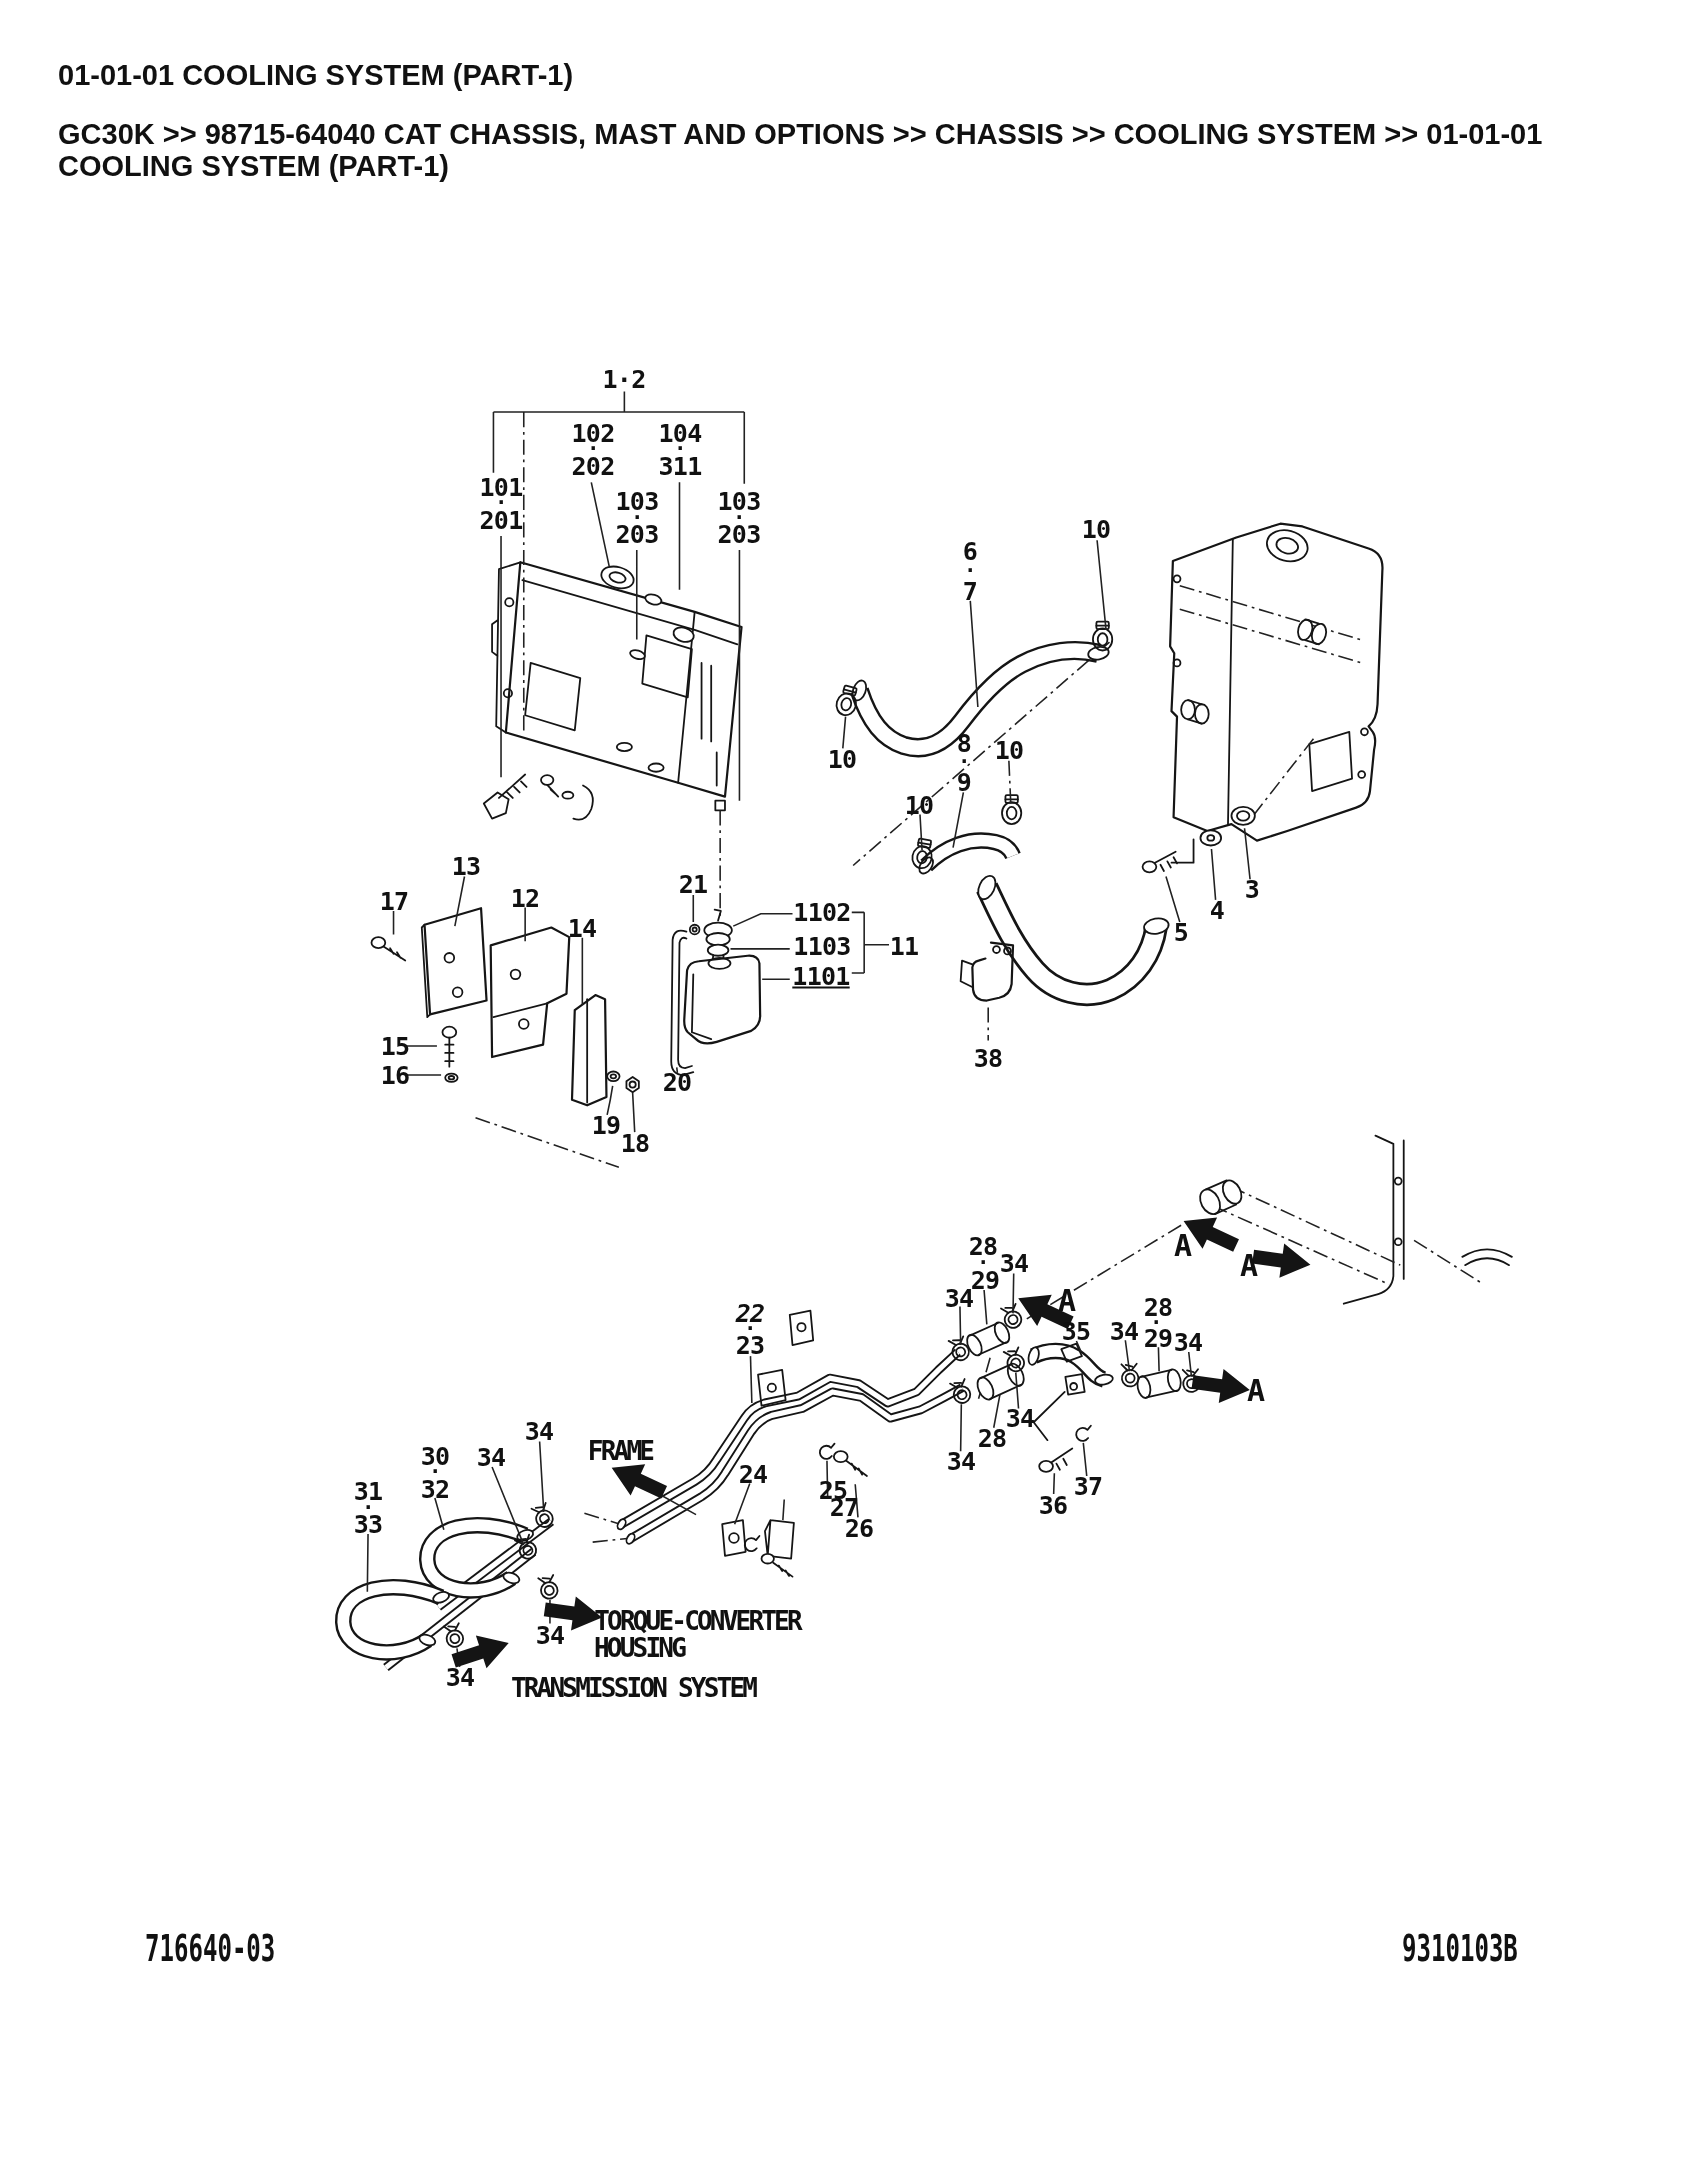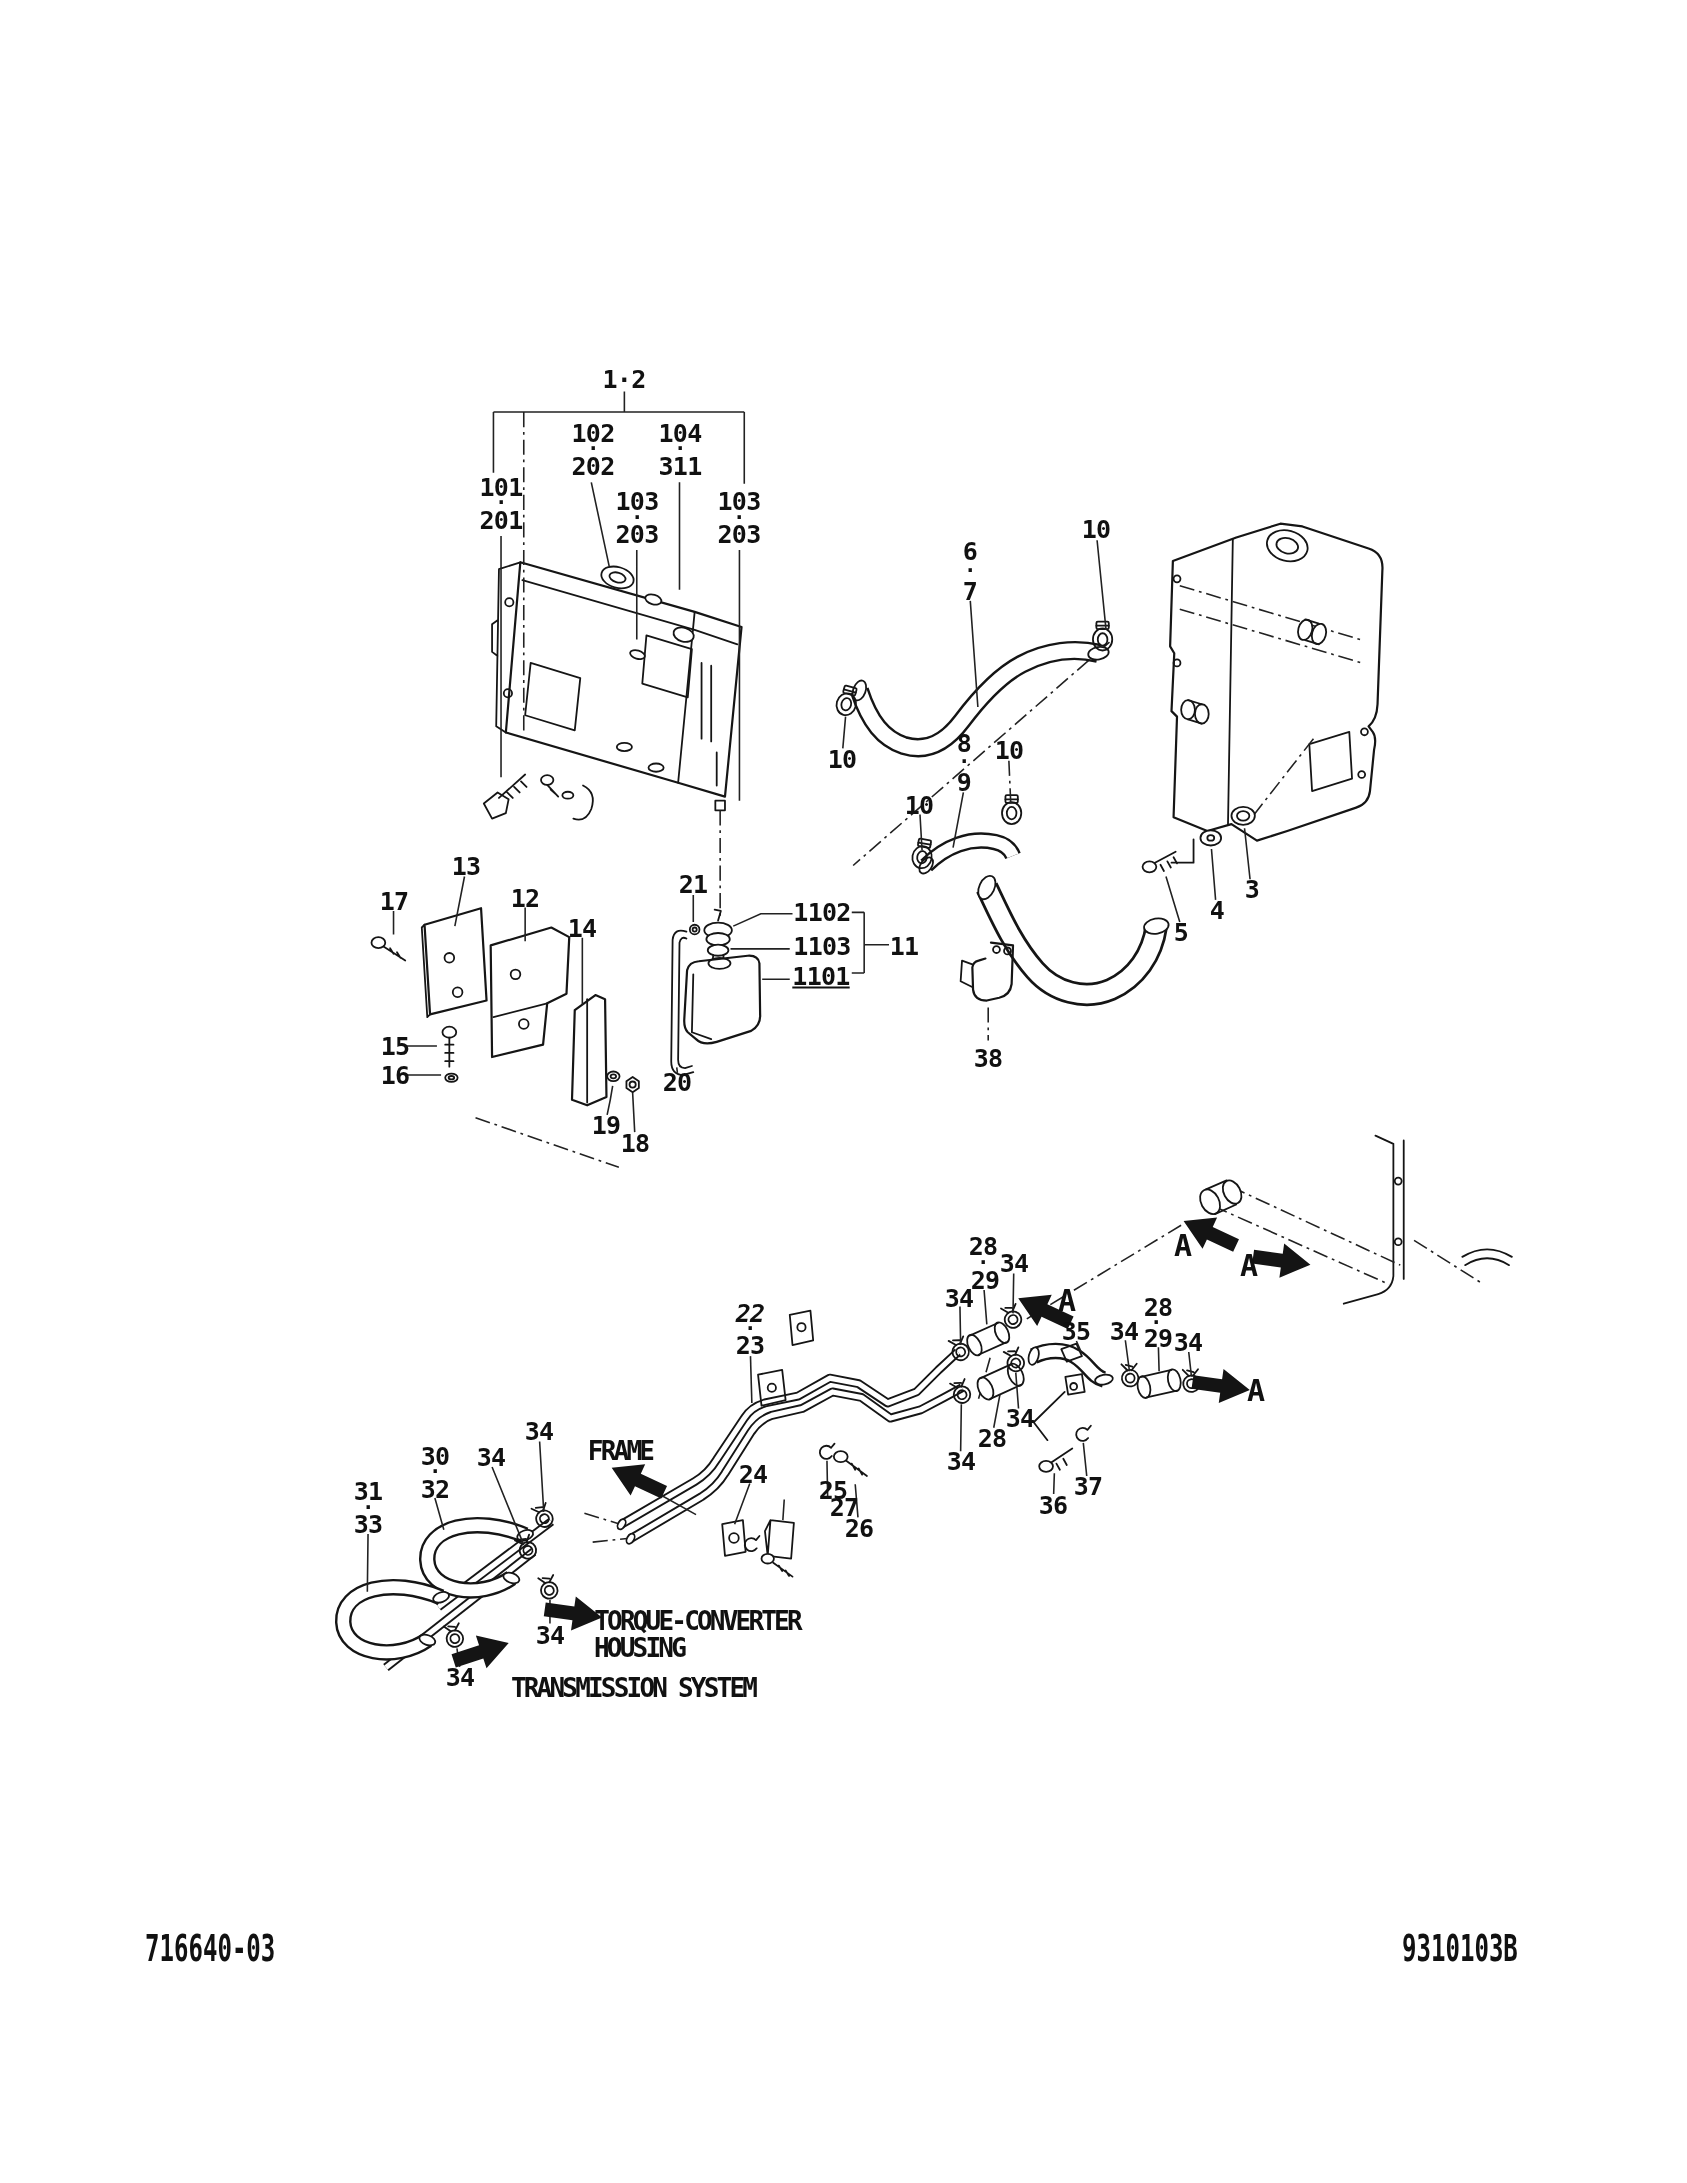--- a/index.html
+++ b/index.html
@@ -28,20 +28,24 @@
   .callout.ann{font-size:26px;letter-spacing:-2.8px;}
   .callout.vl{font-size:30px;letter-spacing:0;}
   .ftr{position:absolute;top:1927px;font:700 37px "DejaVu Sans Mono",monospace;
        transform:scaleX(.65);transform-origin:left;letter-spacing:0;color:#111;}
 </style>
 </head>
 <body>
 
 <div id="page">
 
+  <div id="hdr">
+    <div id="title">01-01-01 COOLING SYSTEM (PART-1)</div>
+    <div id="crumb">GC30K &gt;&gt; 98715-64040 CAT CHASSIS, MAST AND OPTIONS &gt;&gt; CHASSIS &gt;&gt; COOLING SYSTEM &gt;&gt; 01-01-01 COOLING SYSTEM (PART-1)</div>
+  </div>
 
   <svg id="art" width="1687" height="2183" viewBox="0 0 2448 3168">
     <defs>
       <pattern id="xh" width="11" height="11" patternUnits="userSpaceOnUse" patternTransform="rotate(40)">
         <path d="M0,0H11M0,5.5H11M0,0V11M5.5,0V11" stroke="#3a3a3a" stroke-width="1.4" fill="none"></path>
       </pattern>
       <symbol id="clamp34" overflow="visible">
         <circle r="12" class="ln2"></circle>
           <circle r="6.5" class="ln2"></circle>
         <path class="ln2" d="M-2,-12 l-7,-10 M4,-11 l9,-8 M-3,-20 l9,4"></path>

